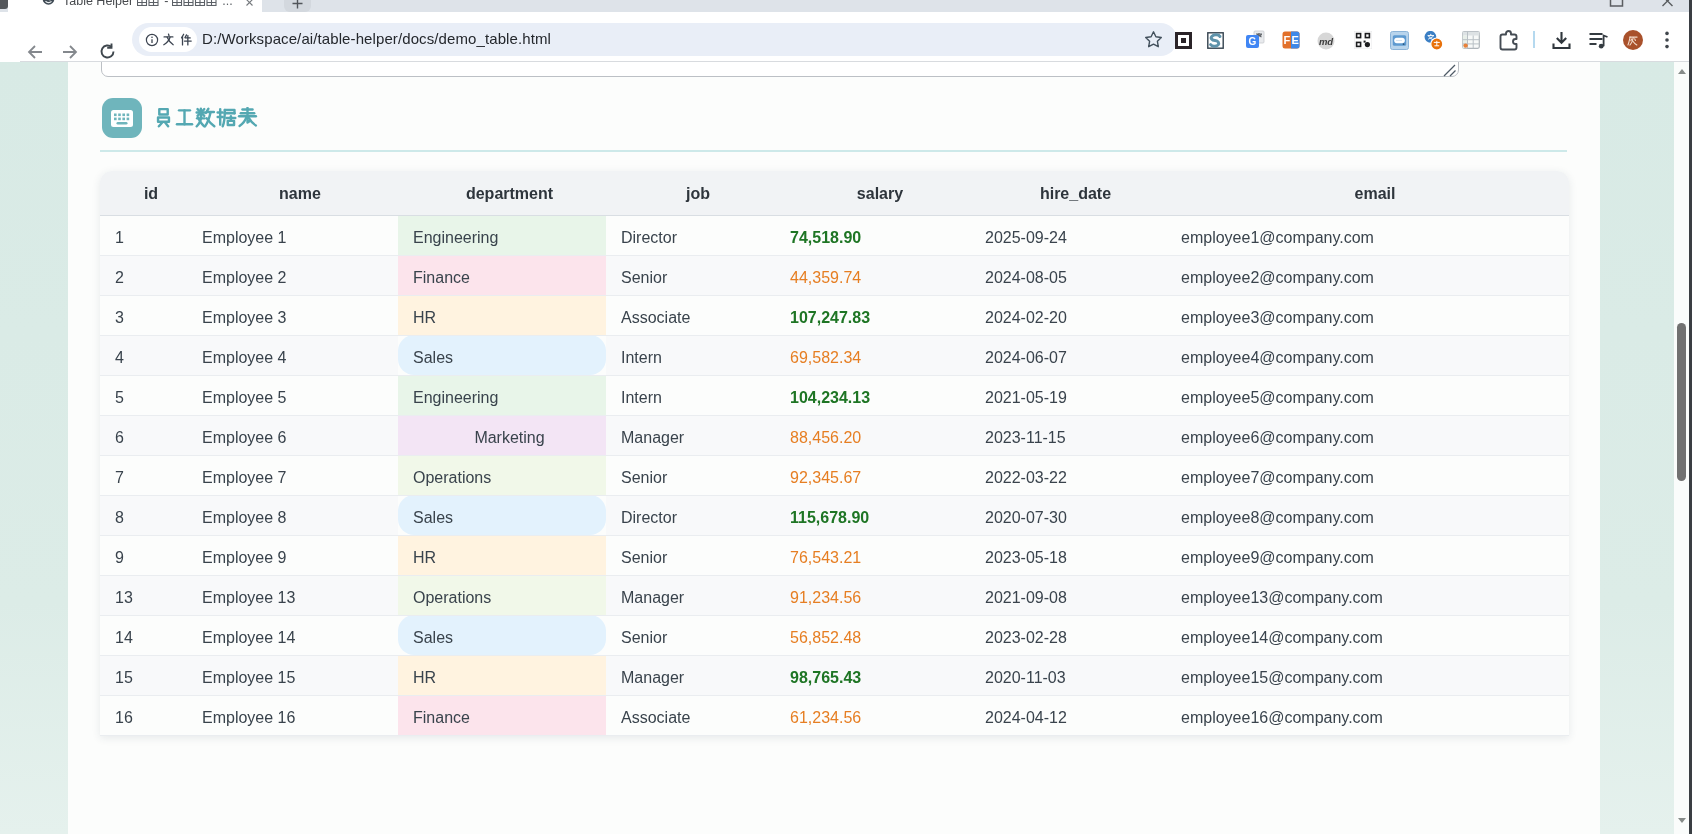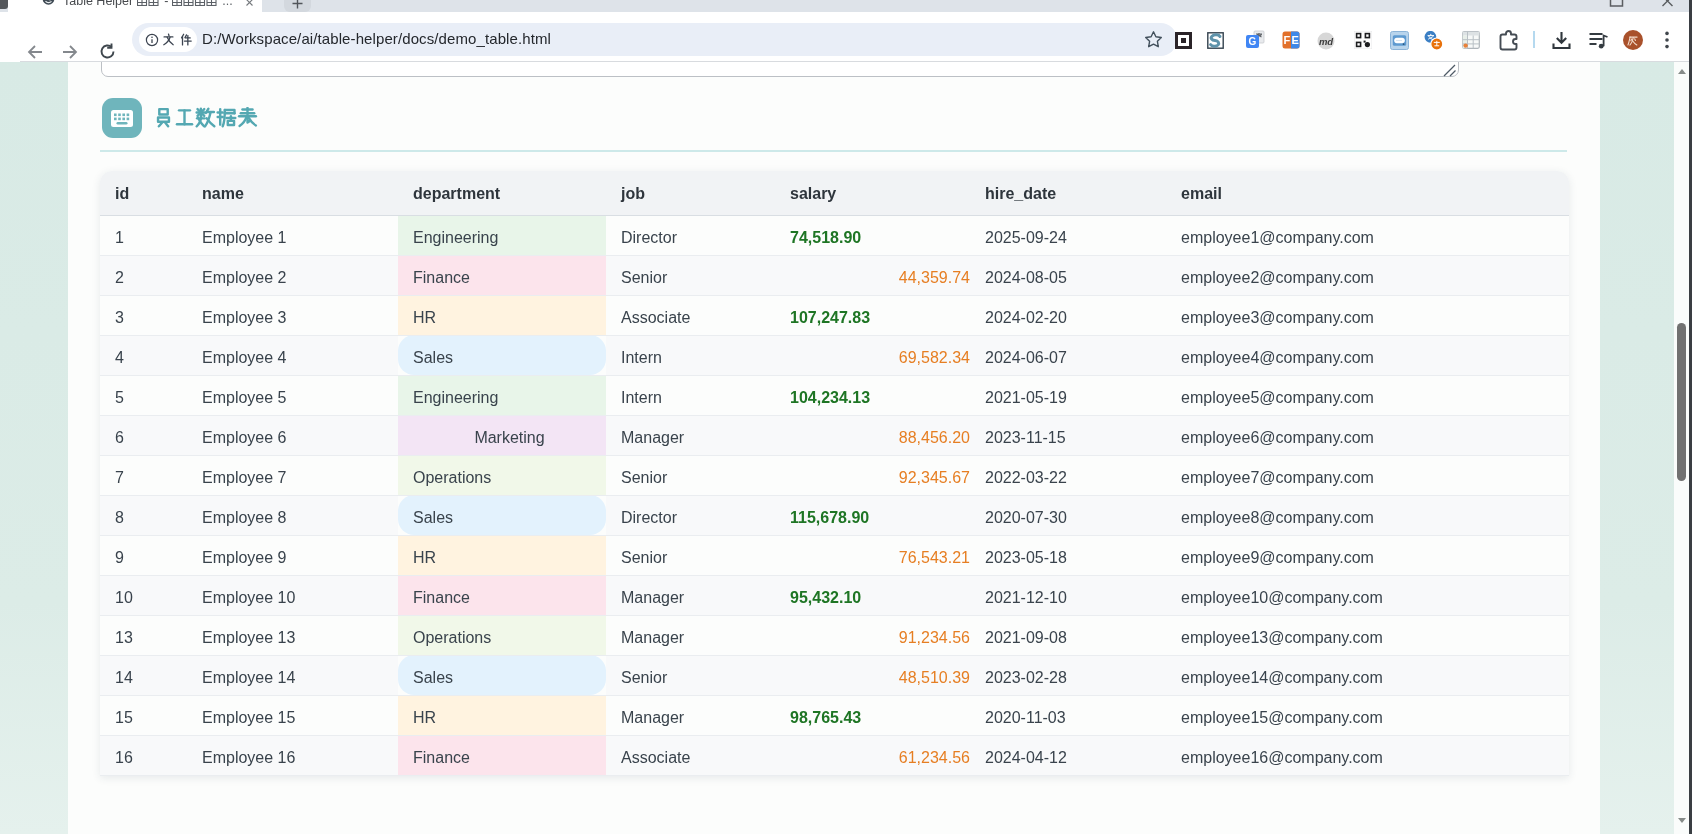--- a/index.html
+++ b/index.html
@@ -12,27 +12,27 @@
 #chip{position:absolute;left:7px;top:4px;width:58px;height:25px;background:#fff;border-radius:13px;display:flex;align-items:center;justify-content:center;gap:3px;}
 #url{position:absolute;left:70px;top:7px;font-size:15px;color:#24272c;letter-spacing:0.1px;}
 #page{position:absolute;left:0;top:62px;width:1692px;height:772px;background:#fcfdfc;overflow:hidden;}
 .mint{position:absolute;top:0;height:772px;background:linear-gradient(180deg,#d8eae5 0%,#dcece7 70%,#e5f1ed 100%);}
 #ta{position:absolute;left:101px;top:-8px;width:1358px;height:23px;background:#fff;border:1px solid #bcc0c5;border-radius:0 0 7px 7px;}
 #ticon{position:absolute;left:102px;top:36px;width:40px;height:40px;background:#6fb5bc;border-radius:11px;}
 #ttext{position:absolute;left:153px;top:45px;}
 #tdiv{position:absolute;left:100px;top:88px;width:1467px;height:2px;background:#cde9e9;}
 #card{position:absolute;left:100px;top:109px;width:1469px;border-radius:12px 12px 0 0;overflow:hidden;box-shadow:0 2px 8px rgba(40,60,80,.10);}
 table{border-collapse:collapse;table-layout:fixed;width:1469px;font-size:16px;color:#39434c;}
-th{height:44px;background:#f1f3f5;text-align:left;padding:3px 0 0 15px;font-size:16px;font-weight:bold;color:#2e353c;border-bottom:1px solid #d9dee3;}
+th{height:44px;background:#f1f3f5;text-align:center;padding:3px 0 0 15px;font-size:16px;font-weight:bold;color:#2e353c;border-bottom:1px solid #d9dee3;}
 td{height:40px;padding:5px 0 0 15px;border-bottom:1px solid #eaedf0;overflow:hidden;white-space:nowrap;}
 tbody tr:nth-child(even) td{background:#f8f9fa;}
 td.d-eng{background:#e8f5e9 !important;}td.d-fin{background:#fce4ec !important;}
 td.d-hr{background:#fff3e0 !important;}td.d-sal{background:#e3f2fd !important;border-radius:16px;}
 td.d-mar{background:#f3e5f5 !important;text-align:center;}td.d-ops{background:#f1f8e9 !important;}
-td.hi{color:#1e7524;font-weight:bold;}td.lo{color:#e67e22;text-align:right;}
+td.hi{color:#1e7524;font-weight:bold;}td.lo{color:#e67e22;}
 #sbtrack{position:absolute;left:1674px;top:62px;width:15px;height:772px;background:#fafcfb;}
 #sbthumb{position:absolute;left:1677px;top:323px;width:9px;height:158px;background:#717171;border-radius:5px;}
 #edge{position:absolute;left:1689px;top:0;width:3px;height:834px;background:#3a3e43;}
 .icon{position:absolute;top:0;}
 </style></head><body>
 
 <div id="tabstrip">
   <div id="tab"></div>
   <div id="darksq"></div>
   <svg class="icon" style="left:42px;top:-7px" width="13" height="13">
@@ -278,43 +278,34 @@
 <tr>
             <td>9</td>
             <td>Employee 9</td>
             <td class="d-hr">HR</td>
             <td>Senior</td>
             <td class="lo">76,543.21</td>
             <td>2023-05-18</td>
             <td>employee9@company.com</td>
           </tr>
 <tr>
-            <td>10</td>
-            <td>Employee 10</td>
-            <td class="d-fin">Finance</td>
-            <td>Manager</td>
-            <td class="hi">95,432.10</td>
-            <td>2021-12-10</td>
-            <td>employee10@company.com</td>
-          </tr>
-<tr>
             <td>13</td>
             <td>Employee 13</td>
             <td class="d-ops">Operations</td>
             <td>Manager</td>
             <td class="lo">91,234.56</td>
             <td>2021-09-08</td>
             <td>employee13@company.com</td>
           </tr>
 <tr>
             <td>14</td>
             <td>Employee 14</td>
             <td class="d-sal">Sales</td>
             <td>Senior</td>
-            <td class="lo">48,510.39</td>
+            <td class="lo">56,852.48</td>
             <td>2023-02-28</td>
             <td>employee14@company.com</td>
           </tr>
 <tr>
             <td>15</td>
             <td>Employee 15</td>
             <td class="d-hr">HR</td>
             <td>Manager</td>
             <td class="hi">98,765.43</td>
             <td>2020-11-03</td>

